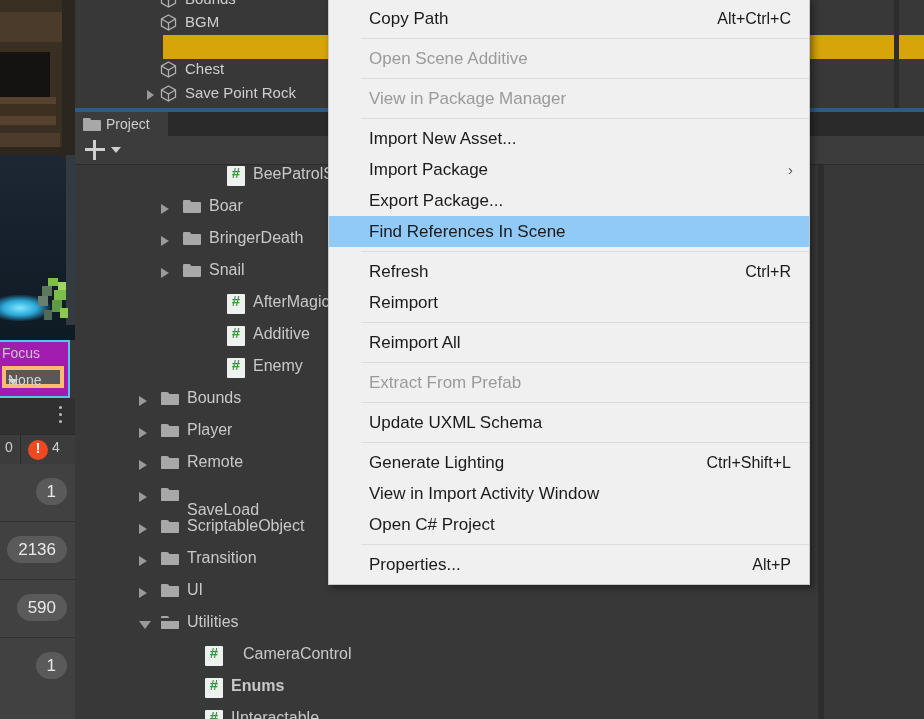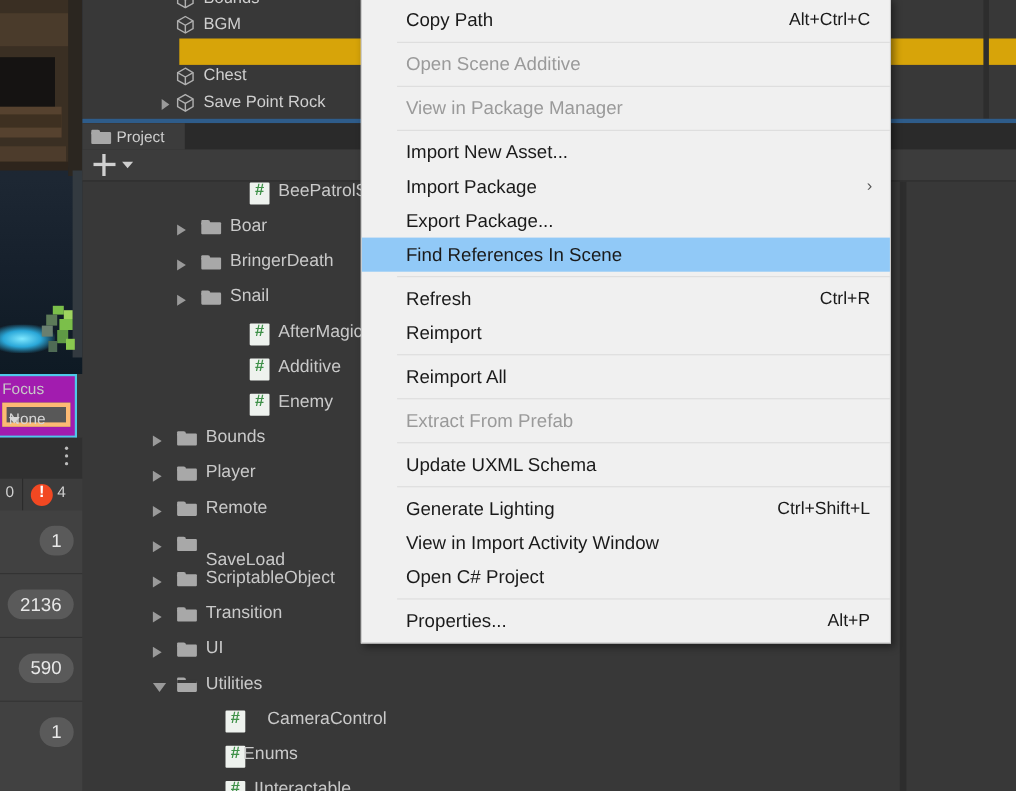--- a/index.html
+++ b/index.html
@@ -495,21 +495,21 @@
             <span class="t-tw open" style="left: 64px;"></span>
             <span class="t-ic" style="left: 86px;"><span class="folder-open-ic"></span></span>
             <span class="t-lbl" style="left: 112px;">Utilities</span>
           </div>
           <div class="t-row" style="top: 475px;">
             <span class="t-ic" style="left: 130px; top: 6px;"><span class="cs-ic"></span></span>
             <span class="t-lbl" style="left: 156px; margin-left: 12px;">CameraControl</span>
           </div>
           <div class="t-row" style="top: 507px;">
             <span class="t-ic" style="left: 130px; top: 6px;"><span class="cs-ic"></span></span>
-            <span class="t-lbl" style="left: 146px;">Enums</span>
+            <span class="t-lbl" style="left: 156px; font-weight: bold;">Enums</span>
           </div>
           <div class="t-row" style="top: 539px;">
             <span class="t-ic" style="left: 130px; top: 6px;"><span class="cs-ic"></span></span>
             <span class="t-lbl" style="left: 156px;">IInteractable</span>
           </div>
         </div>
     </div>
   </div>
 
   <div class="ctx-menu">

